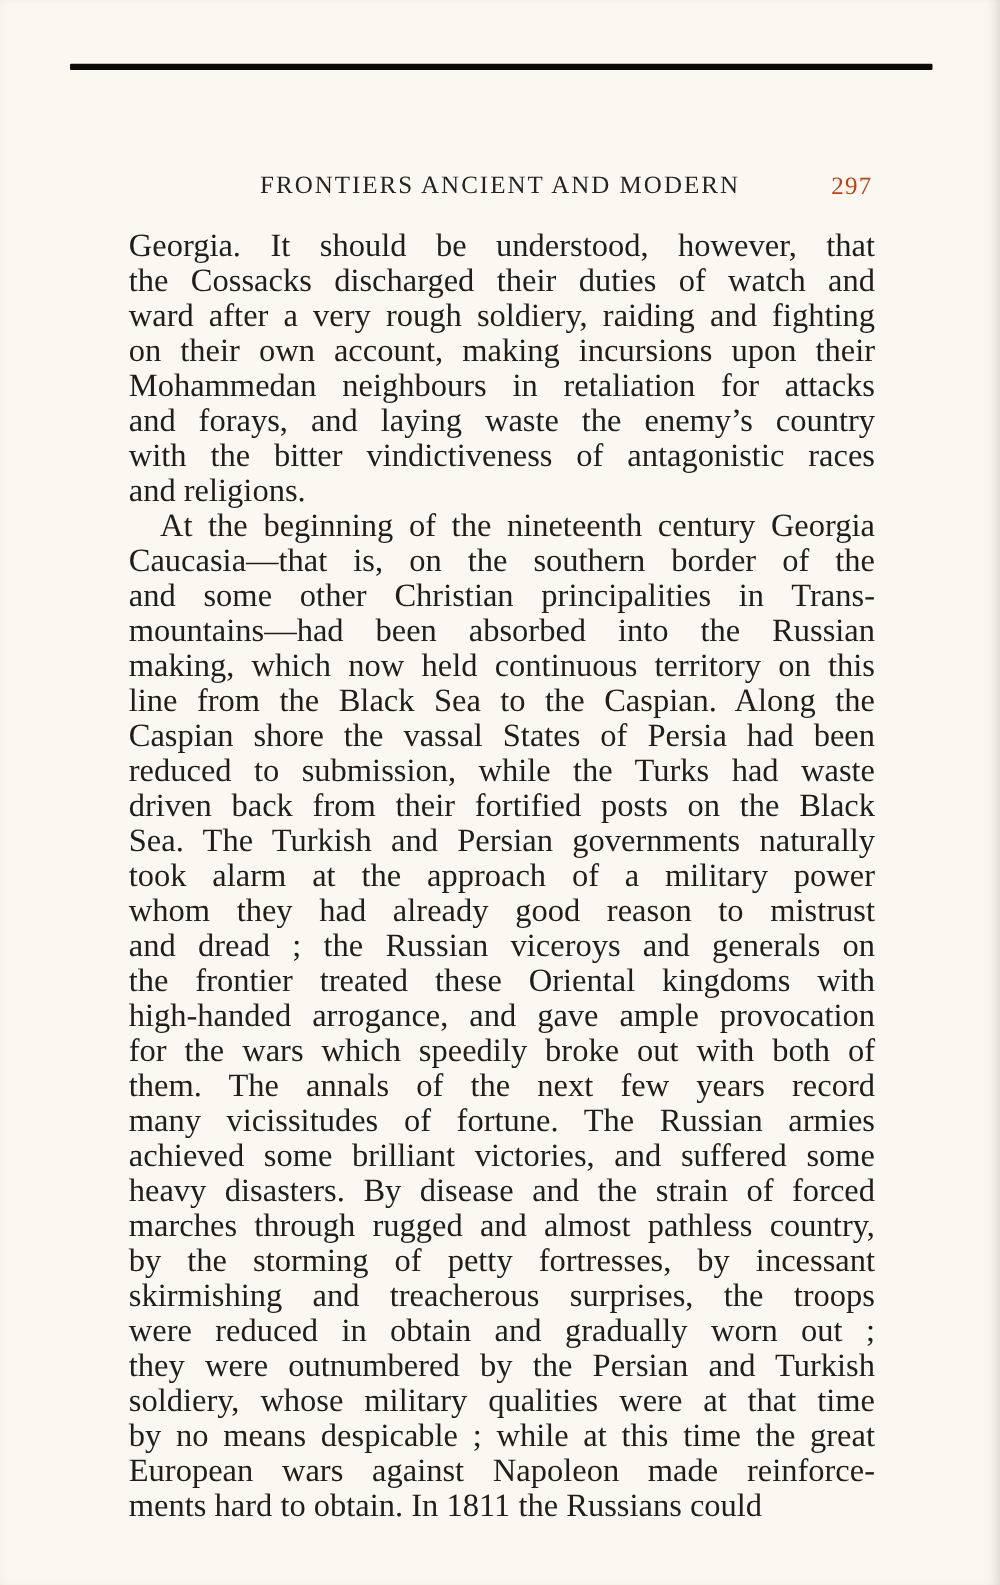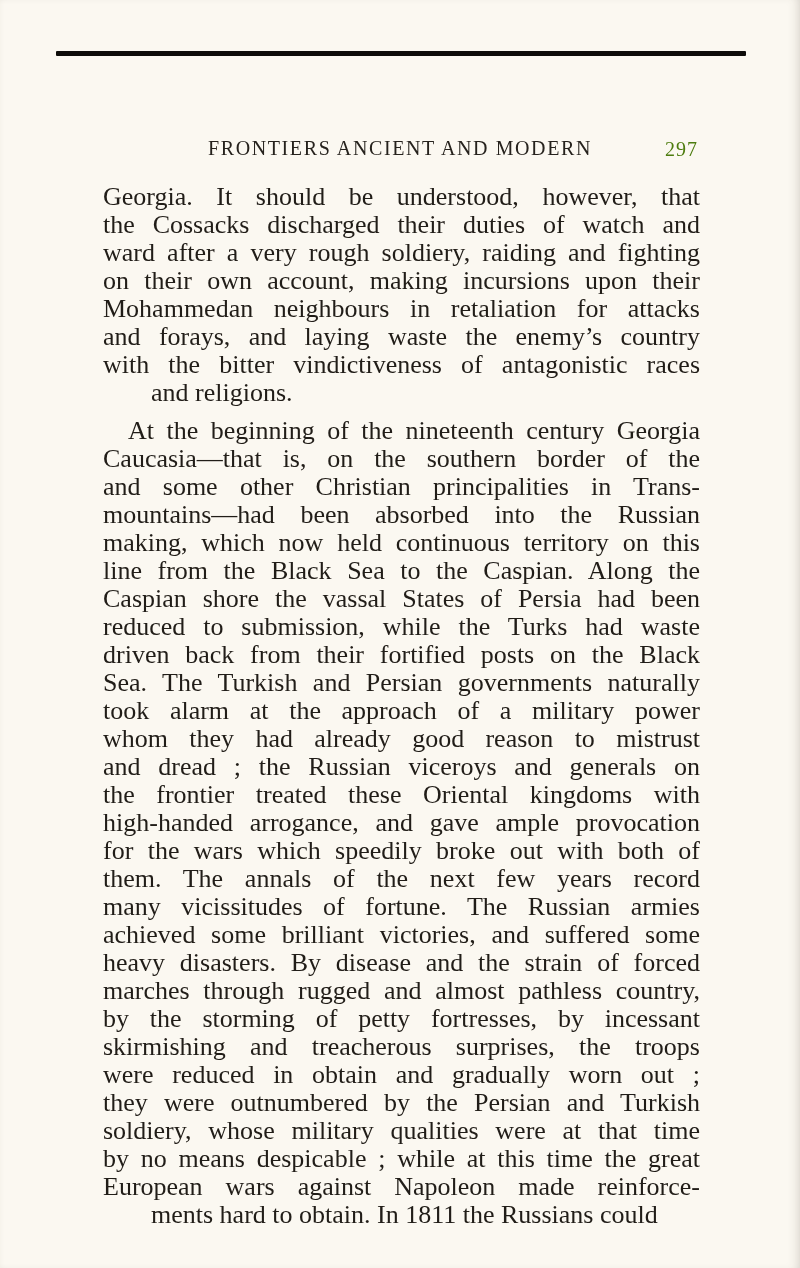--- a/index.html
+++ b/index.html
@@ -39,45 +39,43 @@
     letter-spacing: 1.6px;
     color: #26221d;
     white-space: nowrap;
   }
   .page-num {
     position: absolute;
     right: 2px;
     top: 1px;
     font-size: 20px;
     letter-spacing: 1px;
-    color: #4d7c0f;
+    color: #c2410c;
   }
   .text-block {
     position: absolute;
     left: 103px;
     top: 183px;
     width: 597px;
     font-size: 26px;
     line-height: 28px;
   }
   .para { margin: 0; padding: 0; }
   .line {
     text-align: justify;
     text-align-last: justify;
     white-space: nowrap;
     height: 28px;
     overflow: visible;
   }
   .line-last {
     text-align-last: left;
-    margin-left: 48px;
   }
   .line-first-indent {
     padding-left: 25px;
-    margin-top: 10px;
   }
 </style>
 </head>
 <body>
 
 <div class="scan-page">
 
   <div class="top-rule"></div>
 
   <div class="running-head">

